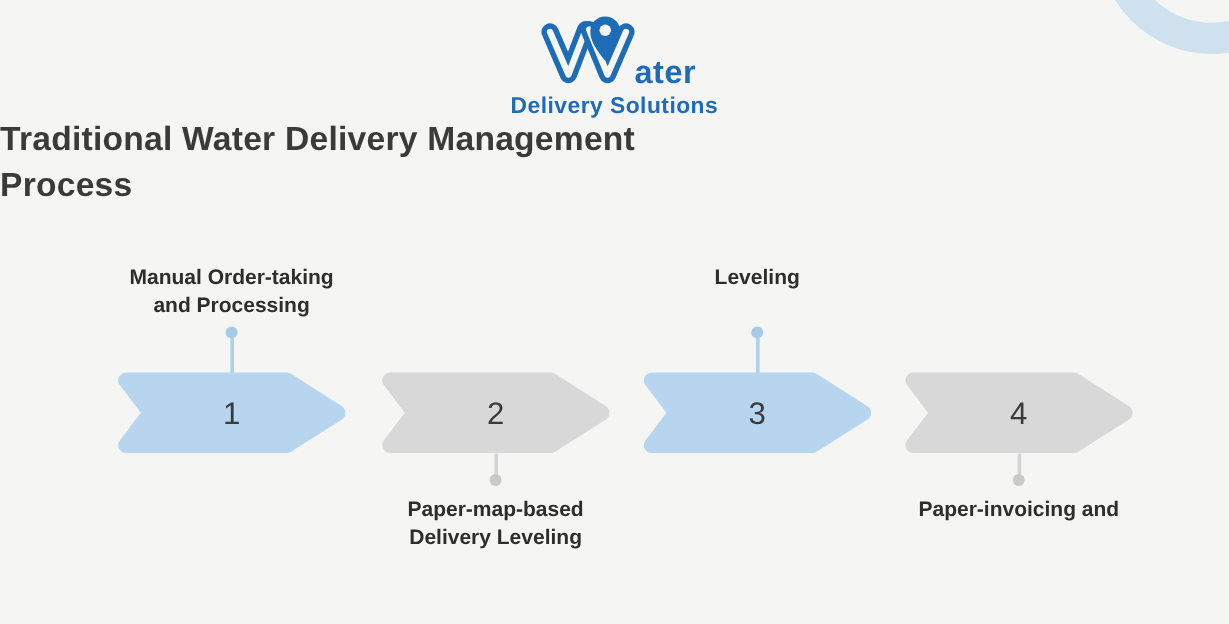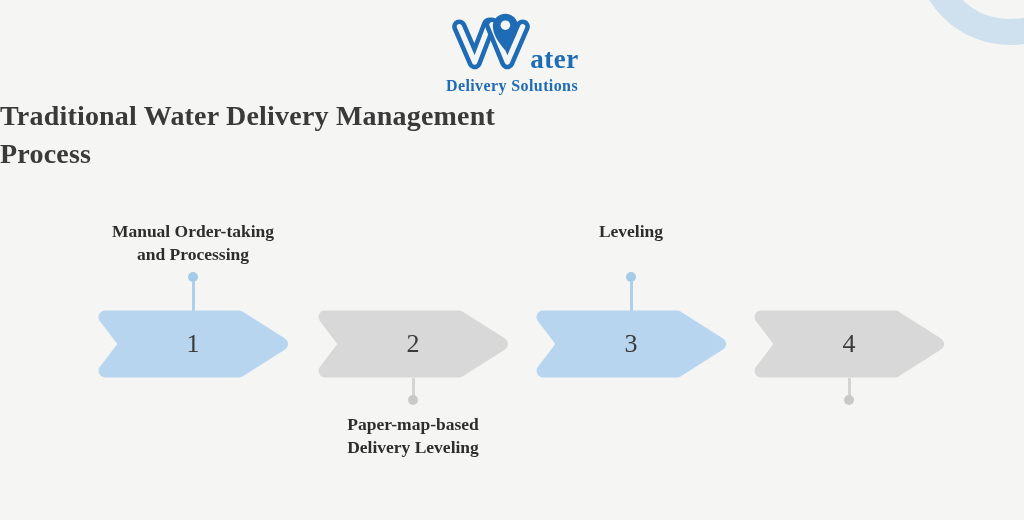--- a/index.html
+++ b/index.html
@@ -1,21 +1,21 @@
 <!DOCTYPE html>
 <html style="--bg: #f5f5f3; --brand-blue: #1e6cb5; --step-active: #b8d5ef; --step-inactive: #d8d8d8; --connector-blue: #a6cbe9; --connector-blue-line: #aed0eb; --connector-gray: #c9c9c9; --connector-gray-line: #d4d4d4; --title-text: #3a3a3a; --label-text: #2d2d2d; --number-text: #3a3a3a; --arc-decoration: #cfe0ee;"><head>
 <meta charset="utf-8">
 <style>
   html,body{margin:0;padding:0;}
   .canvas{
     position:relative;
     width:1024px;height:520px;
     background:var(--bg,#f5f5f3);
     overflow:hidden;
-    font-family:Liberation Serif, serif;
+    font-family:Liberation Sans, sans-serif;
   }
   
   .corner-arc{
     position:absolute;
     left:915px;top:-145px;
     width:138px;height:138px;
     border:26px solid var(--arc-decoration,#cfe0ee);
     border-radius:50%;
   }
   
@@ -27,21 +27,21 @@
   .logo-word{
     color:var(--brand-blue,#1e6cb5);
     font-size:27px;font-weight:700;
     letter-spacing:0.5px;
     margin-left:-7px;
     padding-bottom:1px;
     line-height:1;
   }
   .logo-tagline{
     color:var(--brand-blue,#1e6cb5);
-    font-size:16px;font-weight:600;
+    font-size:19px;font-weight:600;
     letter-spacing:0.4px;
     margin-top:3px;
   }
   
   .title{
     position:absolute;top:97px;left:0;right:0;
     text-align:left;
     color:var(--title-text,#3a3a3a);
     font-size:28px;font-weight:700;
     line-height:38px;
@@ -183,16 +183,17 @@
       <svg width="190" height="68" viewBox="0 0 190 68">
         <path d="M7,7 L141,7 L183.5,34 L141,61 L7,61 L27.5,34 Z" stroke-width="13" stroke-linejoin="round"></path>
       </svg>
       <div class="step-number">4</div>
     </div>
     <div class="connector below">
       <div class="line"></div>
       <div class="dot"></div>
     </div>
     <div class="step-label below">
+      <span>Paper-invoicing and</span>
     </div>
   </div>
 
 </div>
 
 </body></html>

